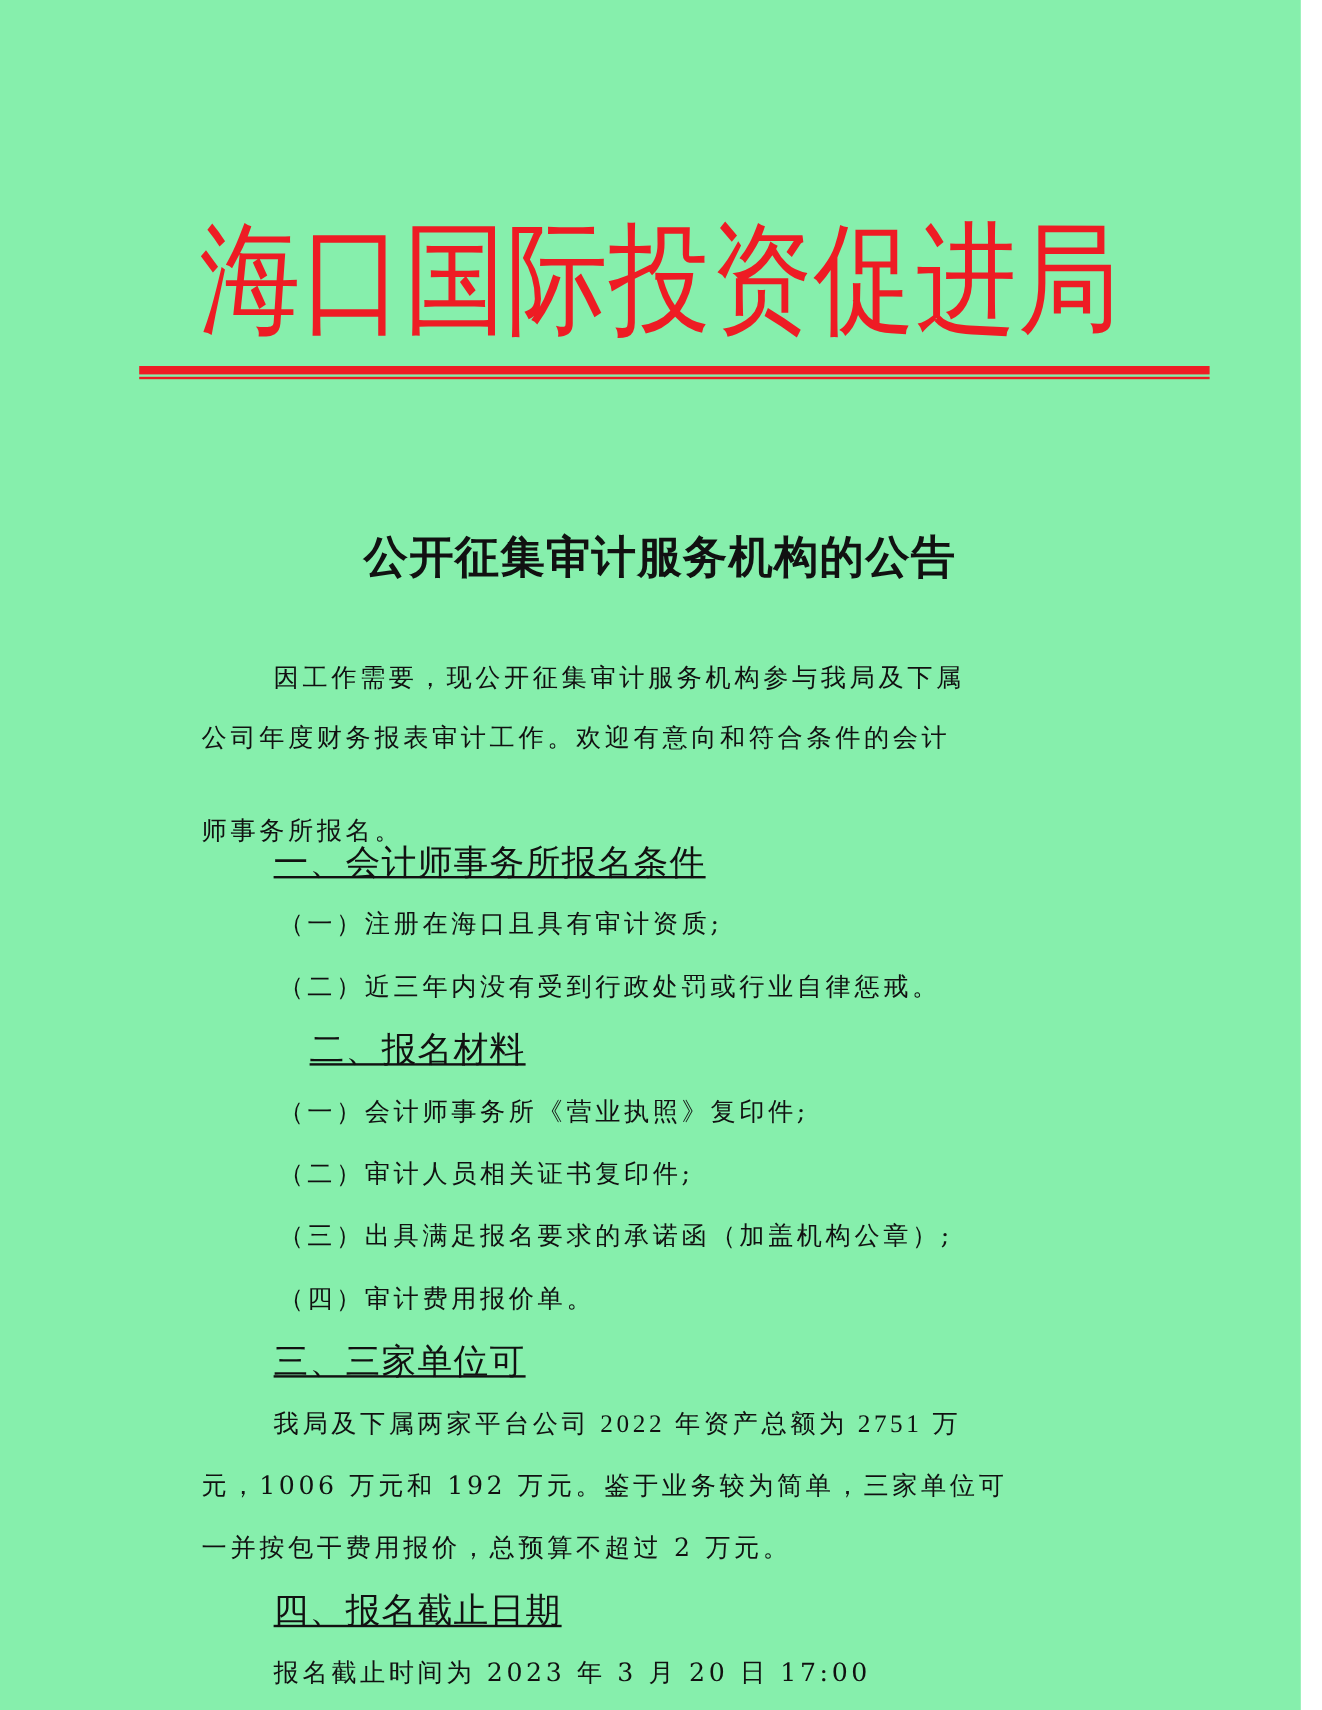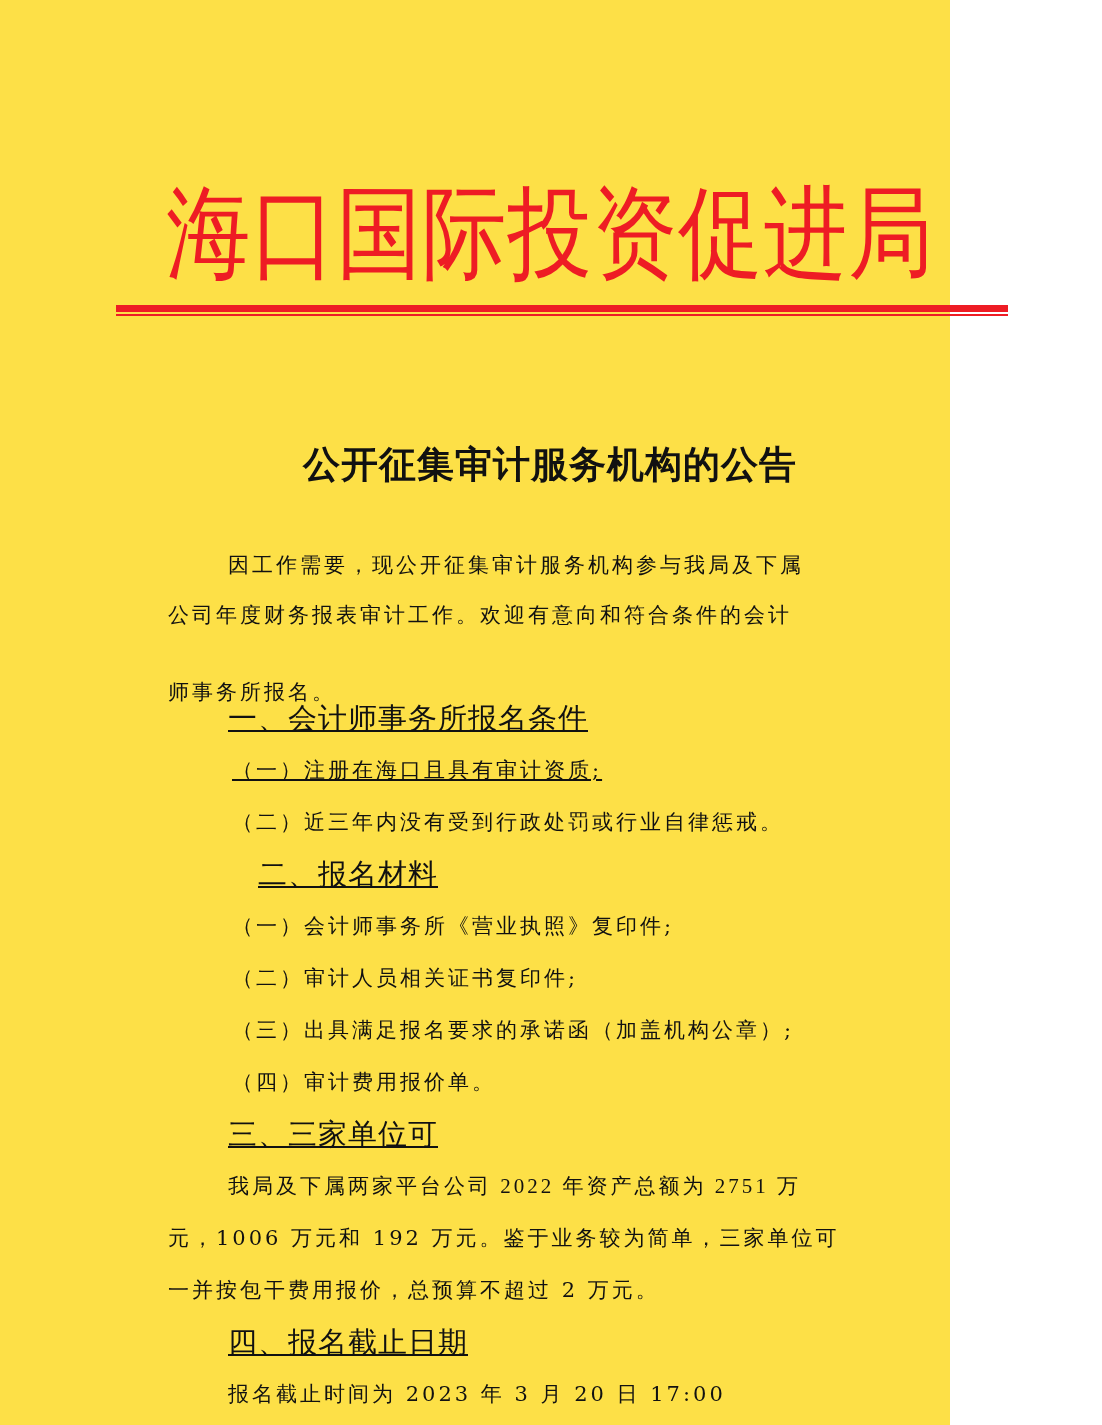--- a/index.html
+++ b/index.html
@@ -1,17 +1,17 @@
 <!DOCTYPE html>
 <html><head>
 <meta charset="utf-8">
 <style>
   html, body { margin: 0; padding: 0; background: #ffffff; }
   body { width: 1102px; height: 1425px; position: relative; overflow: hidden; }
-  .page { position: absolute; left: 0; top: 0; width: 950px; height: 1425px; background: #fde047; }
+  .page { position: absolute; left: 0; top: 0; width: 1084px; height: 1425px; background: #86efac; }
 
   .masthead {
     position: absolute; left: 150px; top: 178px; width: 800px; height: 110px;
     color: #ee1c24;
     font-family: "DejaVu Serif", "Liberation Serif", serif;
     font-size: 86px; line-height: 110px; letter-spacing: 1px;
     text-align: center; white-space: nowrap;
     transform: scaleX(0.98) scaleY(1.18); transform-origin: center;
   }
   .rule-thick { position: absolute; left: 116px; top: 305px; width: 892px; height: 7px; background: #ee1c24; }
@@ -47,21 +47,21 @@
   <div class="rule-thick"></div>
   <div class="rule-thin"></div>
 
   <div class="title l2">公开征集审计服务机构的公告</div>
 
   <div class="line ind" style="top:545px;">因工作需要，现公开征集审计服务机构参与我局及下属</div>
   <div class="line flush" style="top:595px;">公司年度财务报表审计工作。欢迎有意向和符合条件的会计</div>
   <div class="line flush" style="top:645px;margin-top:27px;">师事务所报名。</div>
 
   <div class="line h ind" style="top:698px;">一、会计师事务所报名条件</div>
-  <div class="line item" style="top:750px;text-decoration:underline;">（一）注册在海口且具有审计资质;</div>
+  <div class="line item" style="top:750px;">（一）注册在海口且具有审计资质;</div>
   <div class="line item" style="top:802px;">（二）近三年内没有受到行政处罚或行业自律惩戒。</div>
 
   <div class="line h ind" style="top:854px;margin-left:30px;">二、报名材料</div>
   <div class="line item" style="top:906px;">（一）会计师事务所《营业执照》复印件;</div>
   <div class="line item" style="top:958px;">（二）审计人员相关证书复印件;</div>
   <div class="line item" style="top:1010px;">（三）出具满足报名要求的承诺函（加盖机构公章）;</div>
   <div class="line item" style="top:1062px;">（四）审计费用报价单。</div>
 
   <div class="line h ind" style="top:1114px;">三、三家单位可</div>
   <div class="line ind" style="top:1166px;font-family:Liberation Serif, serif;">我局及下属两家平台公司 2022 年资产总额为 2751 万</div>

